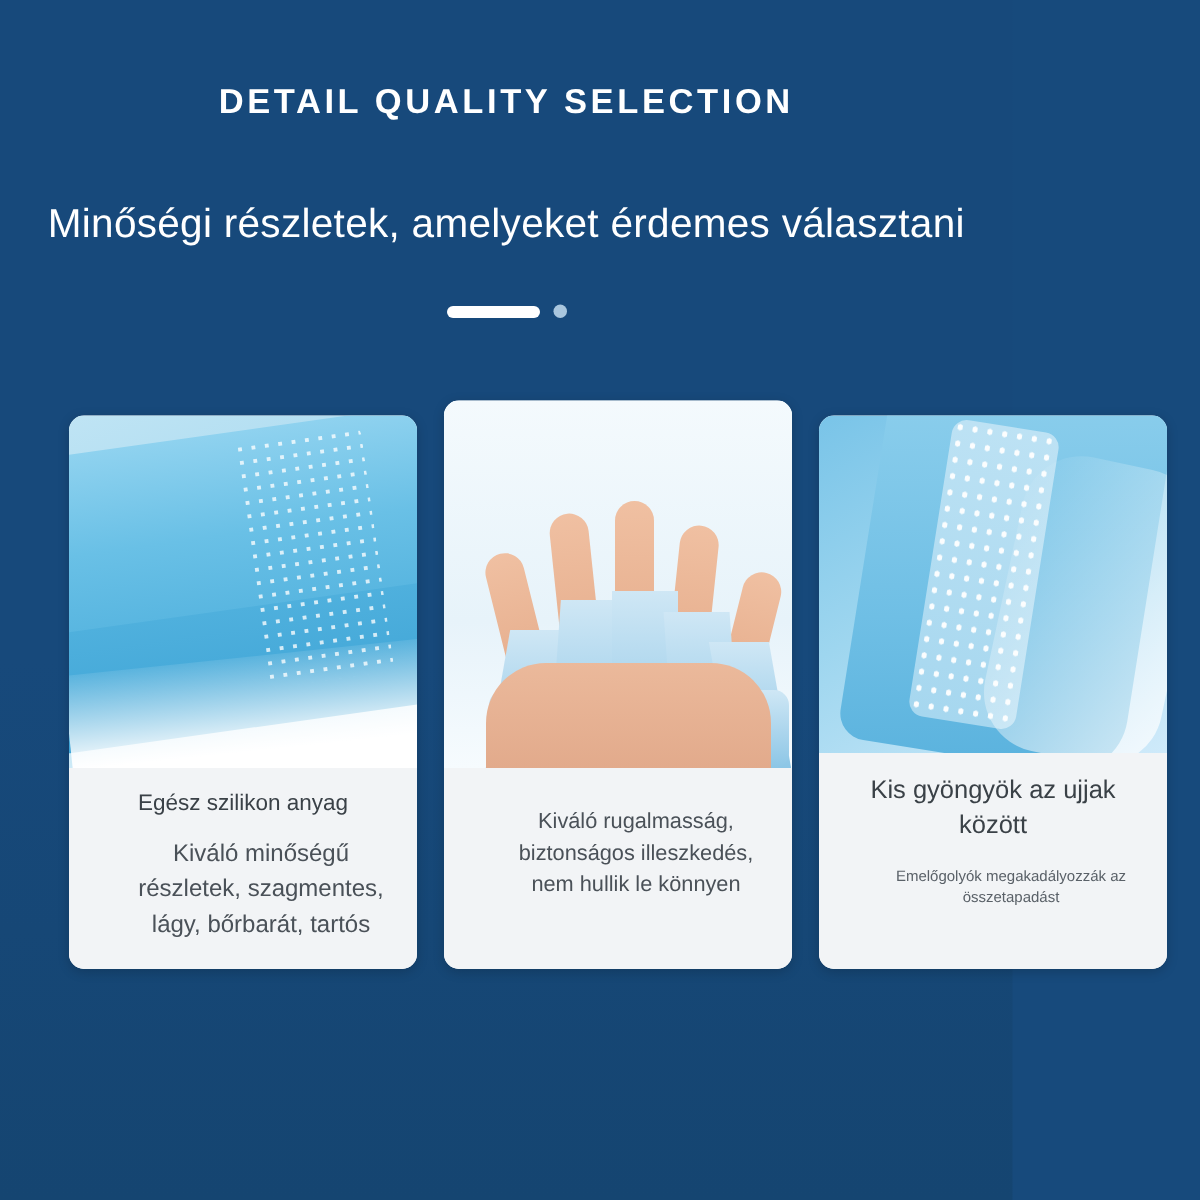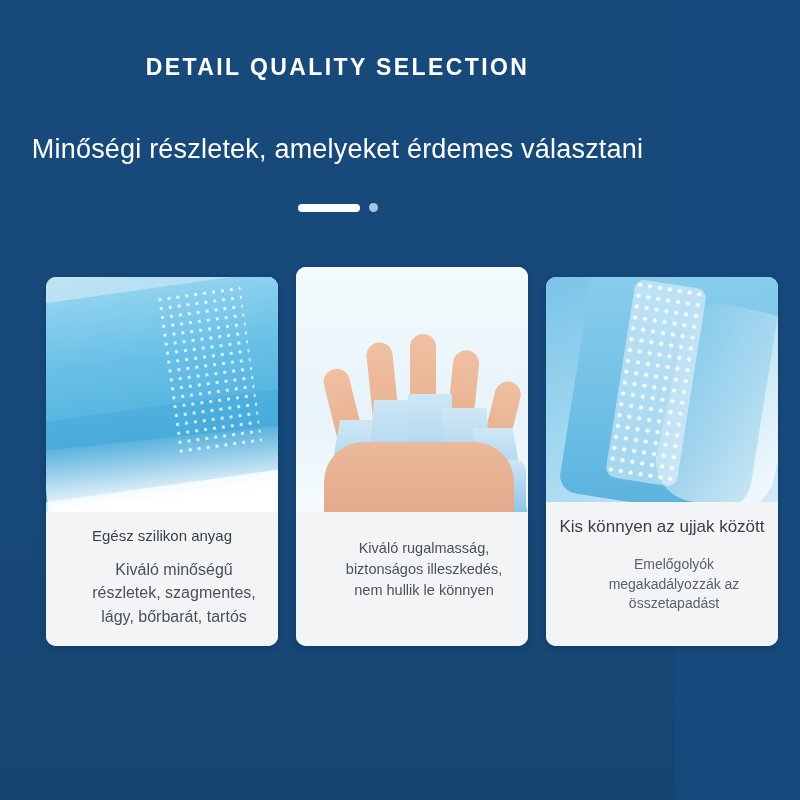--- a/index.html
+++ b/index.html
@@ -221,21 +221,21 @@
     font-size: 17px;
   }
   .cap-body {
     margin-top: 12px;
     font-size: 16px;
     line-height: 1.45;
     color: #4a5158;
     margin-left: 24px;
   }
   .cap-body.small {
-    font-size: 14px;
+    font-size: 10px;
     line-height: 1.4;
     margin-top: 16px;
     color: #5a6168;
   }
   .cap-body.mid {
     font-size: 14.5px;
   }
 </style>
 </head>
 <body>
@@ -290,19 +290,19 @@
     </div>
 
     <div class="card">
       <div class="photo p3">
         <div class="p3shape"></div>
         <div class="p3panel"></div>
         <div class="beads"></div>
         <div class="p3light"></div>
       </div>
       <div class="caption">
-        <div class="cap-title big">Kis könnyen az ujjak között</div>
+        <div class="cap-title big">Kis gyöngyök az ujjak között</div>
         <div class="cap-body small">Emelőgolyók megakadályozzák az összetapadást</div>
       </div>
     </div>
 
   </div>
 </div>
 
 </body></html>

